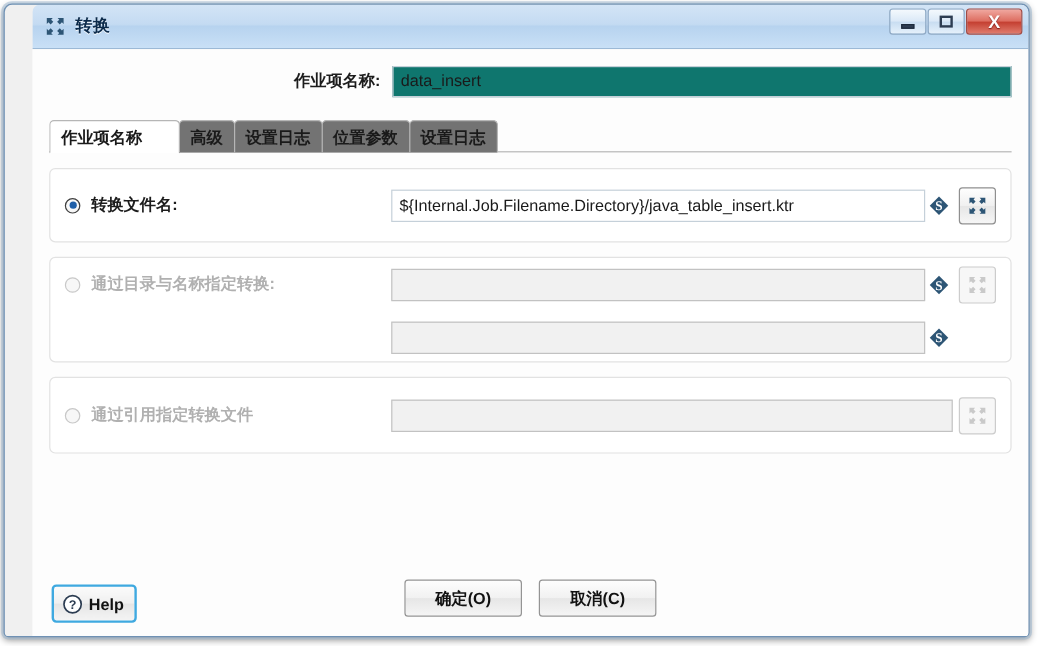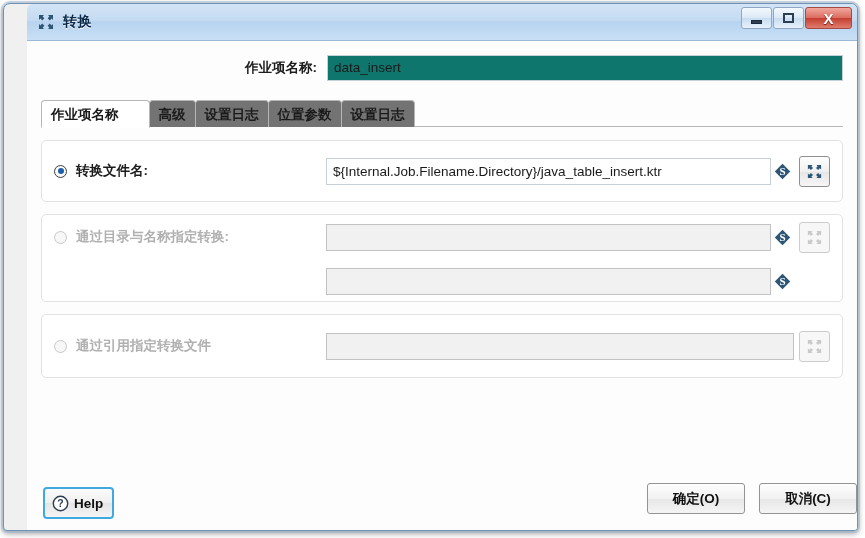--- a/index.html
+++ b/index.html
@@ -325,21 +325,21 @@
     left: 0;
     right: 0;
     bottom: 0;
     height: 62px;
   }
   .footer-buttons {
     position: absolute;
     left: 0; right: 0;
     top: 14px;
     display: flex;
-    justify-content: flex-end;
+    justify-content: center;
     gap: 14px;
   }
   .dlgbtn {
     min-width: 98px;
     height: 31px;
     line-height: 29px;
     text-align: center;
     padding: 0 12px;
     border: 1px solid #949494;
     border-radius: 3px;

